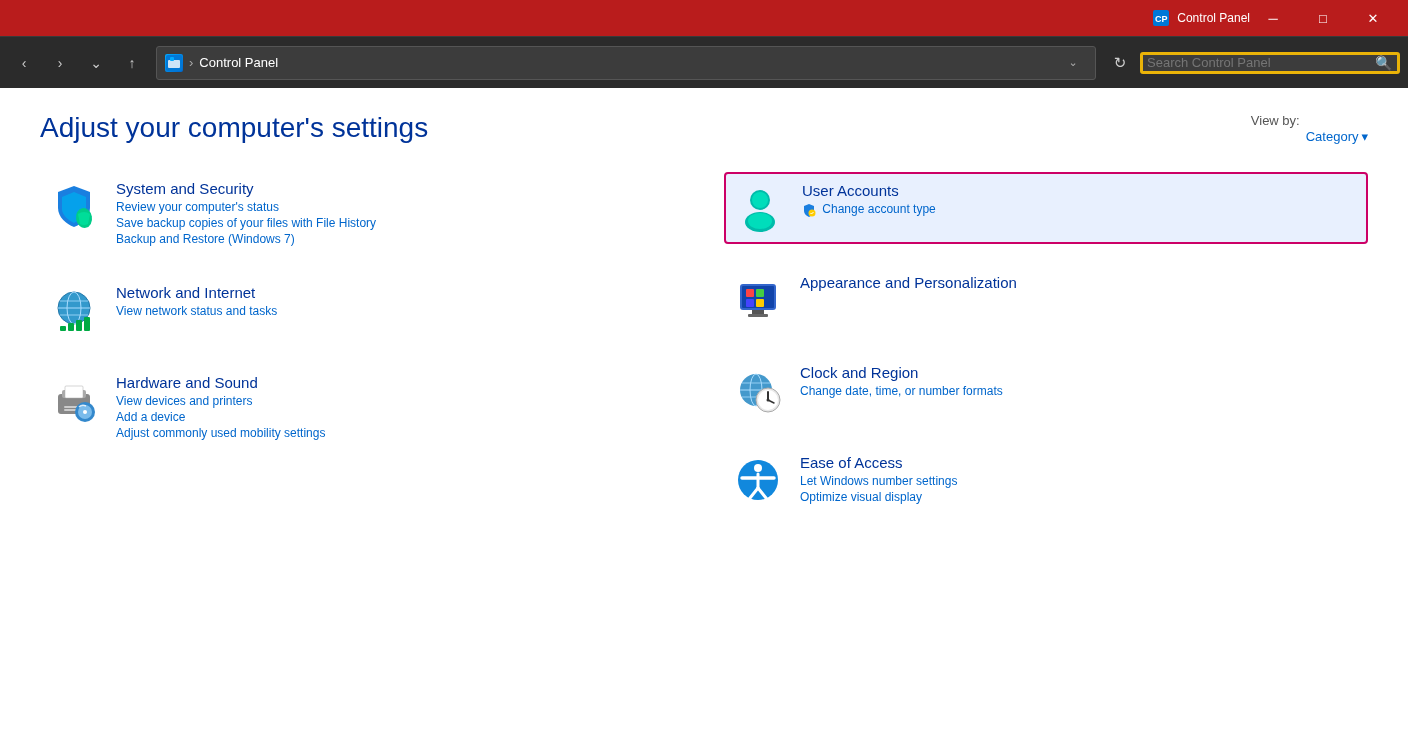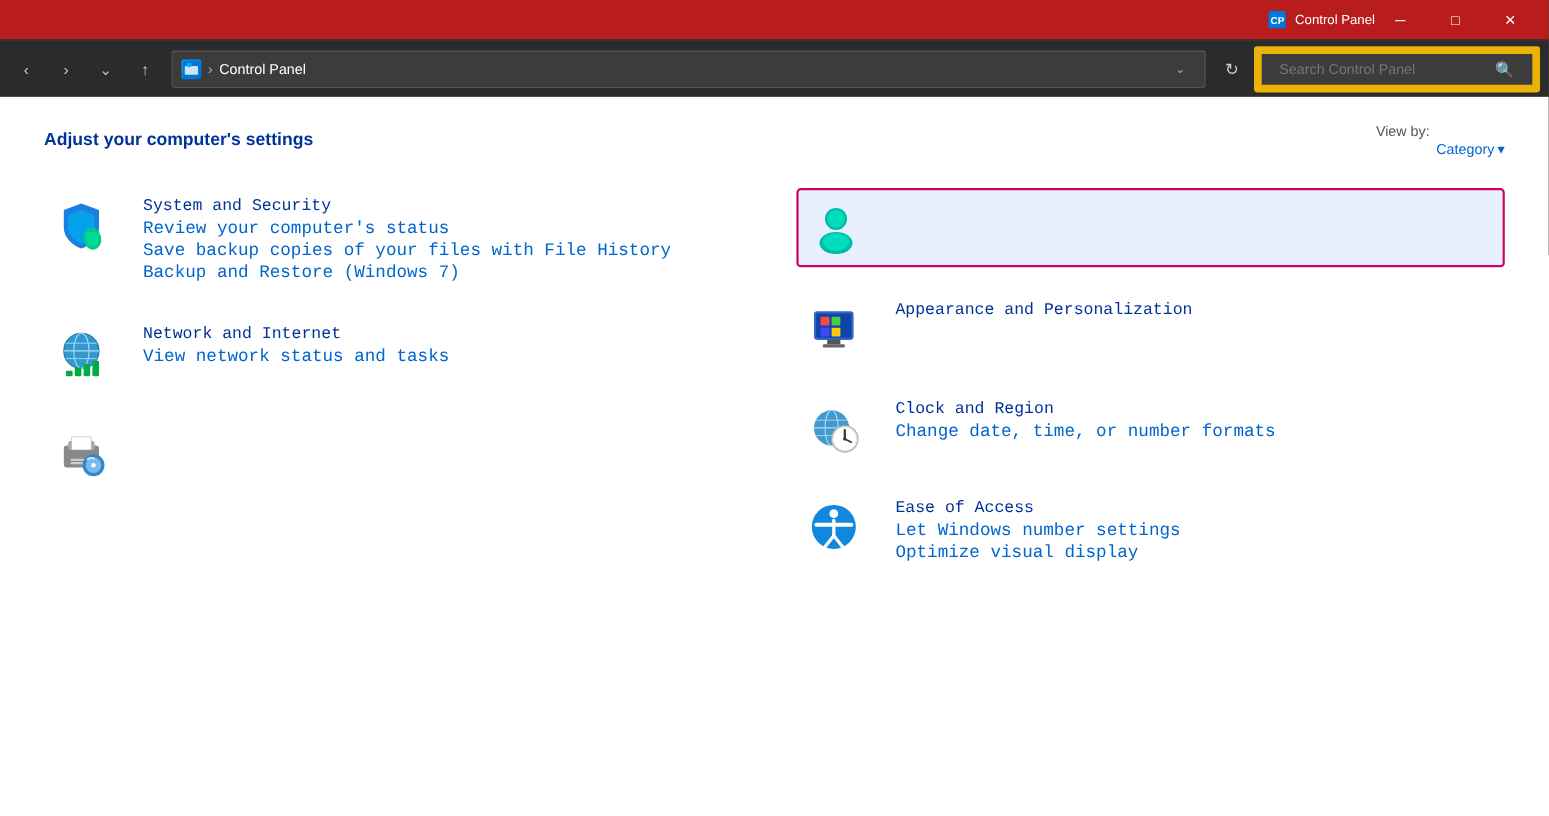--- a/index.html
+++ b/index.html
@@ -129,27 +129,27 @@
       cursor: pointer;
       display: flex;
       align-items: center;
       justify-content: center;
       border-radius: 3px;
       font-size: 15px;
     }
 
     .search-box {
       width: 260px;
-      height: 42px;
+      height: 22px;
       background: #3c3c3c;
-      border: 7px solid #eab308;
+      border: 3px solid #eab308;
       border-radius: 3px;
       display: flex;
       align-items: center;
-      padding: 0 16px;
+      padding: 0 4px;
       gap: 6px;
     }
     .search-input {
       background: transparent;
       border: none;
       outline: none;
       color: #aaa;
       font-size: 13px;
       flex: 1;
     }
@@ -170,22 +170,22 @@
     }
 
     .page-header {
       display: flex;
       justify-content: space-between;
       align-items: center;
       margin-bottom: 28px;
     }
     .page-title {
       color: #003399;
-      font-size: 16px;
-      font-weight: 700;
+      font-size: 28px;
+      font-weight: 400;
       text-align: center;
     }
     .view-by {
       display: flex;
       gap: 6px;
       font-size: 13px;
       color: #333;
     }
     .view-by-label { color: #555; }
     .view-by-value {
@@ -204,26 +204,25 @@
       gap: 0;
     }
 
     .left-column { padding-right: 40px; }
     .right-column { padding-left: 20px; }
 
     
     .category-item {
       display: flex;
       align-items: flex-start;
-      gap: 30px;
+      gap: 16px;
       margin-bottom: 22px;
       cursor: pointer;
       padding: 8px;
       border-radius: 3px;
-      font-family: Liberation Mono, monospace;
     }
 
     .category-item.highlighted {
       background: #e8f0fe;
       border: 2px solid #cc0066;
       border-radius: 4px;
       padding: 8px;
     }
 
     .category-icon {
@@ -237,21 +236,21 @@
 
     .category-text { flex: 1; }
     .category-name {
       font-size: 15px;
       font-weight: 400;
       color: #003399;
       margin-bottom: 3px;
       text-decoration: none;
     }
     .category-link {
-      font-size: 16px;
+      font-size: 12px;
       color: #0066cc;
       display: block;
       margin-top: 2px;
       cursor: pointer;
       text-decoration: none;
     }
   </style>
 </head>
 <body>
 
@@ -368,37 +367,54 @@
 
             <rect x="15" y="10" width="18" height="12" rx="1" fill="white" stroke="#aaa" stroke-width="0.5"></rect>
 
             <circle cx="35" cy="36" r="10" fill="#3388cc"></circle>
             <circle cx="35" cy="36" r="7" fill="#aaddff" opacity="0.6"></circle>
             <circle cx="35" cy="36" r="2" fill="white"></circle>
 
             <path d="M29 31 Q32 28 36 30" stroke="white" stroke-width="1.5" fill="none" opacity="0.8"></path>
           </svg>
         </div>
+        <div class="category-text">
+          <div class="category-name">Hardware and Sound</div>
+          <a class="category-link">View devices and printers</a>
+          <a class="category-link">Add a device</a>
+          <a class="category-link">Adjust commonly used mobility settings</a>
+        </div>
       </div>
 
 
     </div>
 
     <div class="right-column">
 
       <div class="category-item highlighted">
         <div class="category-icon">
           <svg width="48" height="48" viewBox="0 0 48 48">
 
             <circle cx="24" cy="16" r="10" fill="#00bbaa"></circle>
             <ellipse cx="24" cy="38" rx="15" ry="10" fill="#00bbaa"></ellipse>
 
             <circle cx="24" cy="16" r="8" fill="#00ddbb"></circle>
             <ellipse cx="24" cy="37" rx="12" ry="8" fill="#00ddbb"></ellipse>
           </svg>
+        </div>
+        <div class="category-text">
+          <div class="category-name">User Accounts</div>
+          <a class="category-link">
+            <svg width="14" height="14" viewBox="0 0 14 14" style="display:inline;vertical-align:middle;margin-right:3px;">
+              <path d="M7 1 L12 3 L12 8 C12 11 9.5 13 7 14 C4.5 13 2 11 2 8 L2 3 Z" fill="#1a7fe0"></path>
+              <circle cx="10" cy="10" r="3.5" fill="#ffcc00"></circle>
+              <path d="M8.5 10 L9.5 11 L11.5 9" stroke="white" stroke-width="1" fill="none"></path>
+            </svg>
+            Change account type
+          </a>
         </div>
       </div>
 
       <div class="category-item">
         <div class="category-icon">
           <svg width="48" height="48" viewBox="0 0 48 48">
 
             <rect x="6" y="8" width="36" height="26" rx="3" fill="#3366cc"></rect>
             <rect x="8" y="10" width="32" height="22" rx="1" fill="#1144aa"></rect>
 

